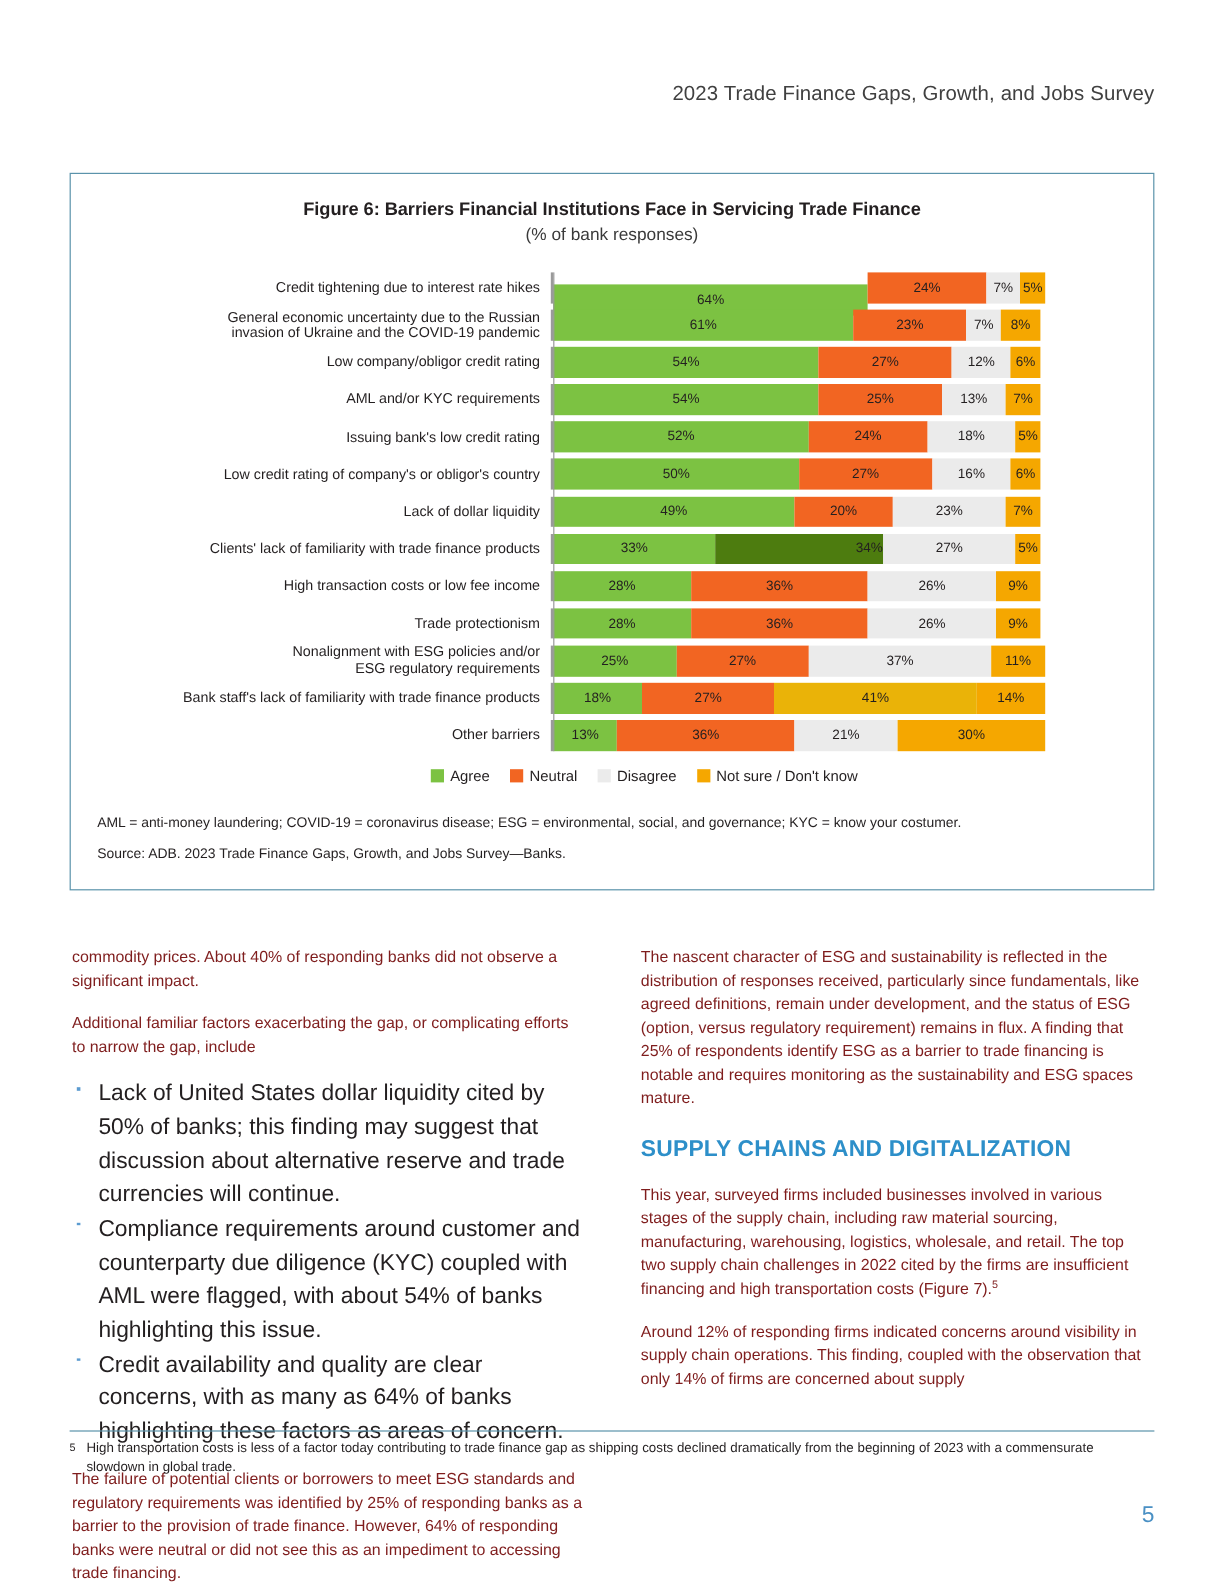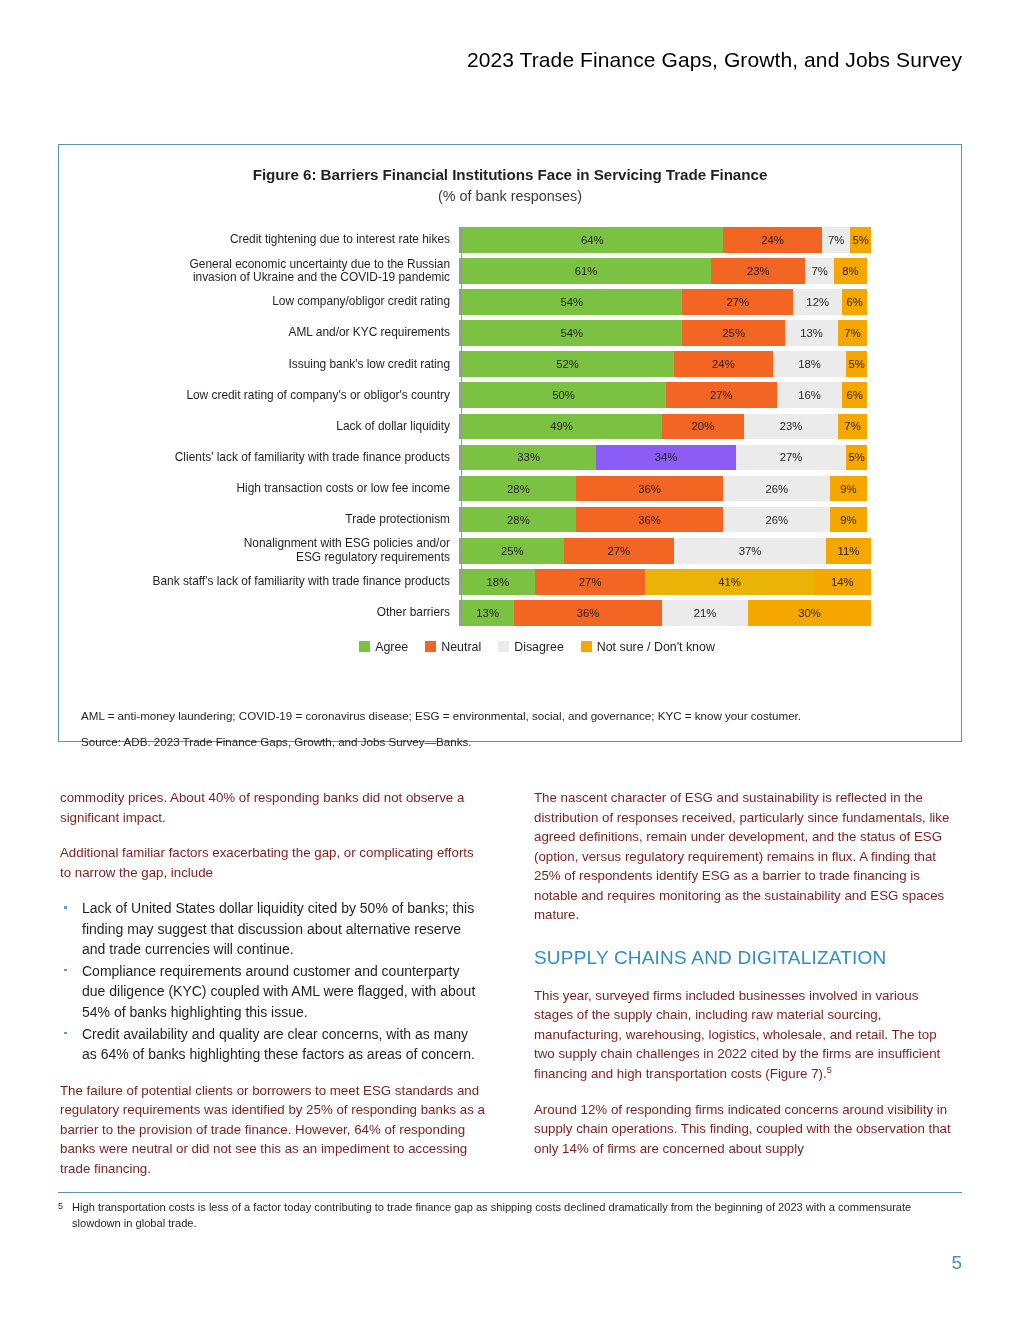--- a/index.html
+++ b/index.html
@@ -5,22 +5,22 @@
   * { box-sizing: border-box; margin: 0; padding: 0; }
   html, body { background: #ffffff; }
   body {
     width: 1020px; height: 1320px; position: relative;
     font-family: "Liberation Sans", sans-serif;
     color: #231f20; overflow: hidden;
   }
 
   
   .running-head {
-    position: absolute; top: 48px; right: 58px;
-    font-size: 21px; color: #000000; letter-spacing: .1px;
+    position: absolute; top: 68px; right: 58px;
+    font-size: 17px; color: #404040; letter-spacing: .1px;
     white-space: nowrap;
   }
 
   
   .figure-box {
     position: absolute; left: 58px; top: 144px;
     width: 904px; height: 598px;
     border: 1.4px solid #5b93ab; background: #fff;
   }
   .fig-title {
@@ -63,45 +63,45 @@
   
   .legend {
     display: flex; justify-content: center; gap: 17px;
     margin-top: 14px; padding-left: 52px; align-items: center;
   }
   .legend-item { display: flex; align-items: center; gap: 5px; }
   .swatch { width: 11px; height: 11px; display: inline-block; }
   .legend-label { font-size: 12.4px; color: #231f20; }
 
   
-  .notes { position: absolute; left: 22px; top: 564px; width: 870px; }
+  .notes { position: absolute; left: 22px; top: 534px; width: 870px; }
   .note { font-size: 11.6px; color: #231f20; margin-bottom: 13px; }
 
   
   .cols {
     position: absolute; left: 60px; top: 788px;
     width: 900px; display: flex; gap: 48px;
   }
   .col { width: 426px; }
   p.body {
     font-size: 13.3px; line-height: 1.47; color: #7f1d1d;
     margin-bottom: 16px; text-align: left;
   }
   ul.bullets { list-style: none; margin: 0 0 16px 0; }
   ul.bullets li {
     position: relative; padding-left: 22px;
-    font-size: 14px; line-height: 1.47; color: #231f20;
+    font-size: 19px; line-height: 1.47; color: #231f20;
     margin-bottom: 1px;
   }
   ul.bullets li:before {
     content: ""; position: absolute; left: 4px; top: 8px;
     width: 2.6px; height: 2.6px; background: #5b9bd0;
   }
   h2.section-head {
-    font-size: 19px; font-weight: 400; color: #2d8fc9;
+    font-size: 19px; font-weight: 700; color: #2d8fc9;
     letter-spacing: .2px; margin: 22px 0 17px 0;
   }
   sup.fnref { font-size: 9px; vertical-align: super; }
 
   
   .fn-rule {
     position: absolute; left: 58px; top: 1192px;
     width: 904px; height: 1px; background: #5b93ab;
   }
   .footnote {
@@ -125,21 +125,21 @@
 
   <div class="fig-title">Figure 6: Barriers Financial Institutions Face in Servicing Trade Finance</div>
   <div class="fig-subtitle">(% of bank responses)</div>
 
   <div class="chart">
     <div class="rows" id="chart-rows">
         <div class="row">
           <div class="cat">Credit tightening due to interest rate hikes</div>
           <div class="axis" style="background: rgb(154, 154, 154);"></div>
           <div class="bar-track">
-            <div class="seg" style="background: rgb(124, 194, 66); width: 262.4px; flex: 0 0 262.4px;">
+            <div class="seg" style="background: rgb(124, 194, 66); width: 262.4px; flex: 0 0 262.4px; margin-top: 10px;">
               <span>64%</span>
             </div>
             <div class="seg" style="background: rgb(242, 101, 34); width: 98.4px; flex: 0 0 98.4px;">
               <span>24%</span>
             </div>
             <div class="seg" style="background: rgb(235, 235, 235); width: 28.7px; flex: 0 0 28.7px;">
               <span>7%</span>
             </div>
             <div class="seg" style="background: rgb(245, 167, 0); width: 20.5px; flex: 0 0 20.5px;">
               <span>5%</span>
@@ -255,21 +255,21 @@
             </div>
           </div>
         </div>
         <div class="row">
           <div class="cat">Clients' lack of familiarity with trade finance products</div>
           <div class="axis" style="background: rgb(154, 154, 154);"></div>
           <div class="bar-track">
             <div class="seg" style="background: rgb(124, 194, 66); width: 135.3px; flex: 0 0 135.3px;">
               <span>33%</span>
             </div>
-            <div class="seg" style="background: #8b5cf6; width: 139.4px; flex: 0 0 139.4px;">
+            <div class="seg" style="background: #4d7c0f; width: 139.4px; flex: 0 0 139.4px; justify-content: flex-end;">
               <span>34%</span>
             </div>
             <div class="seg" style="background: rgb(235, 235, 235); width: 110.7px; flex: 0 0 110.7px;">
               <span>27%</span>
             </div>
             <div class="seg" style="background: rgb(245, 167, 0); width: 20.5px; flex: 0 0 20.5px;">
               <span>5%</span>
             </div>
           </div>
         </div>

